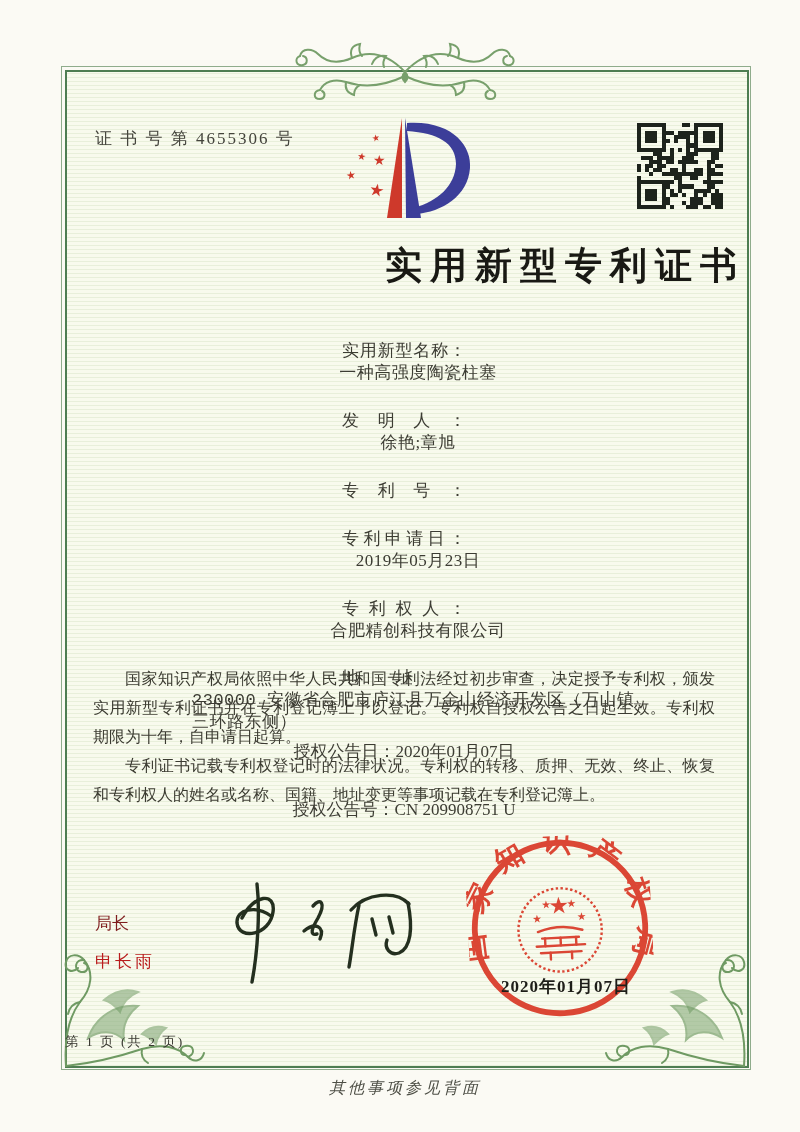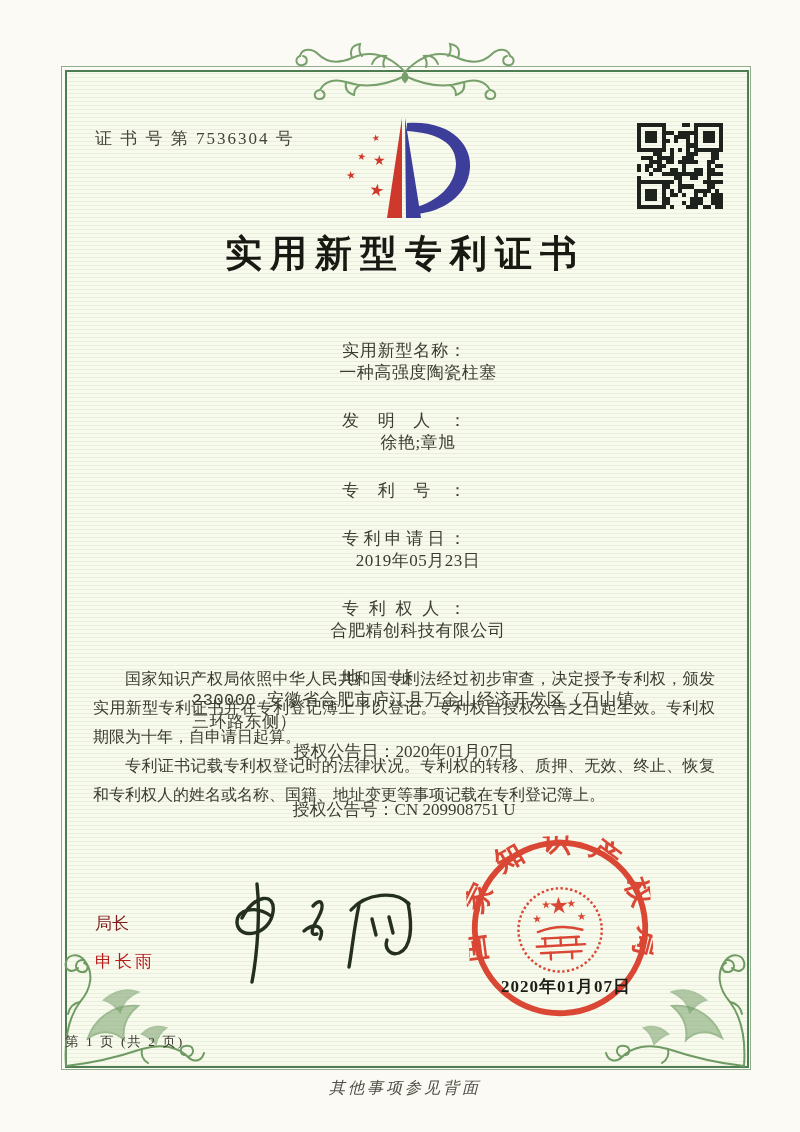--- a/index.html
+++ b/index.html
@@ -24,21 +24,21 @@
       #f8faed;
   }
 
   
   .cert-no{
     left:95px;top:127px;font-size:17px;color:#44443c;letter-spacing:2px;
   }
   .logo-box{left:330px;top:106px;width:150px;height:126px;}
   .qr-box{left:637px;top:123px;width:86px;height:86px;}
   .title{
-    left:65px;top:229px;width:680px;text-align:center;
+    left:65px;top:241px;width:680px;text-align:right;
     font-size:37px;font-weight:700;letter-spacing:8px;color:#191914;
   }
 
   
   .fields{left:95px;top:340px;width:618px;font-size:17px;color:#3c3c33;}
   .frow{display:flex;align-items:center;line-height:22px;margin-bottom:26px;flex-direction:column;}
   .flabel{
     flex:none;display:inline-block;width:124px;
     text-align:justify;text-align-last:justify;
   }
@@ -116,21 +116,21 @@
     <path d="M28,22 c-9,-1 -11,10 -3,12 c7,1 9,-7 3,-9"></path>
     <path d="M132,119 c8,-3 6,-13 -3,-11 c-6,1 -5,9 0,9"></path>
     <path d="M32,100 C40,78 60,66 82,68 C72,76 66,88 68,102 C58,92 44,92 32,100 Z" fill="#8fb183" opacity="0.65"></path>
     <path d="M48,62 q16,-14 34,-8 q-14,6 -18,20 q-8,-10 -16,-12 z" fill="#7aa06e" opacity="0.55"></path>
     <path d="M86,96 q10,-10 24,-6 q-8,6 -10,16 q-8,-8 -14,-10 z" fill="#7aa06e" opacity="0.55"></path>
     <path d="M24,64 q-10,2 -12,12"></path>
     <path d="M86,111 q-2,9 6,14"></path>
   </g>
 </svg>
 
-<div class="abs cert-no">证 书 号 第 7536304 号</div>
+<div class="abs cert-no">证 书 号 第 4655306 号</div>
 
 <div class="abs logo-box">
   <svg width="150" height="126" viewBox="0 0 150 126">
     <polygon points="72,12 57,112 72,112" fill="#ce392b"></polygon>
     <polygon points="75,12 76,112 91,112" fill="#3c3e99"></polygon>
     <path d="M77,17 C122,14 142,40 140,62 C138,90 112,106 86,108 C80,108 79,104 84,102
              C108,95 125,80 126,58 C126,37 108,27 77,25 Z" fill="#3c3e99"></path>
   </svg>
   <span class="logo-star" style="left:42px;top:28px;font-size:9px;transform:rotate(-12deg);">★</span>
   <span class="logo-star" style="left:27px;top:46px;font-size:10px;transform:rotate(8deg);">★</span>

